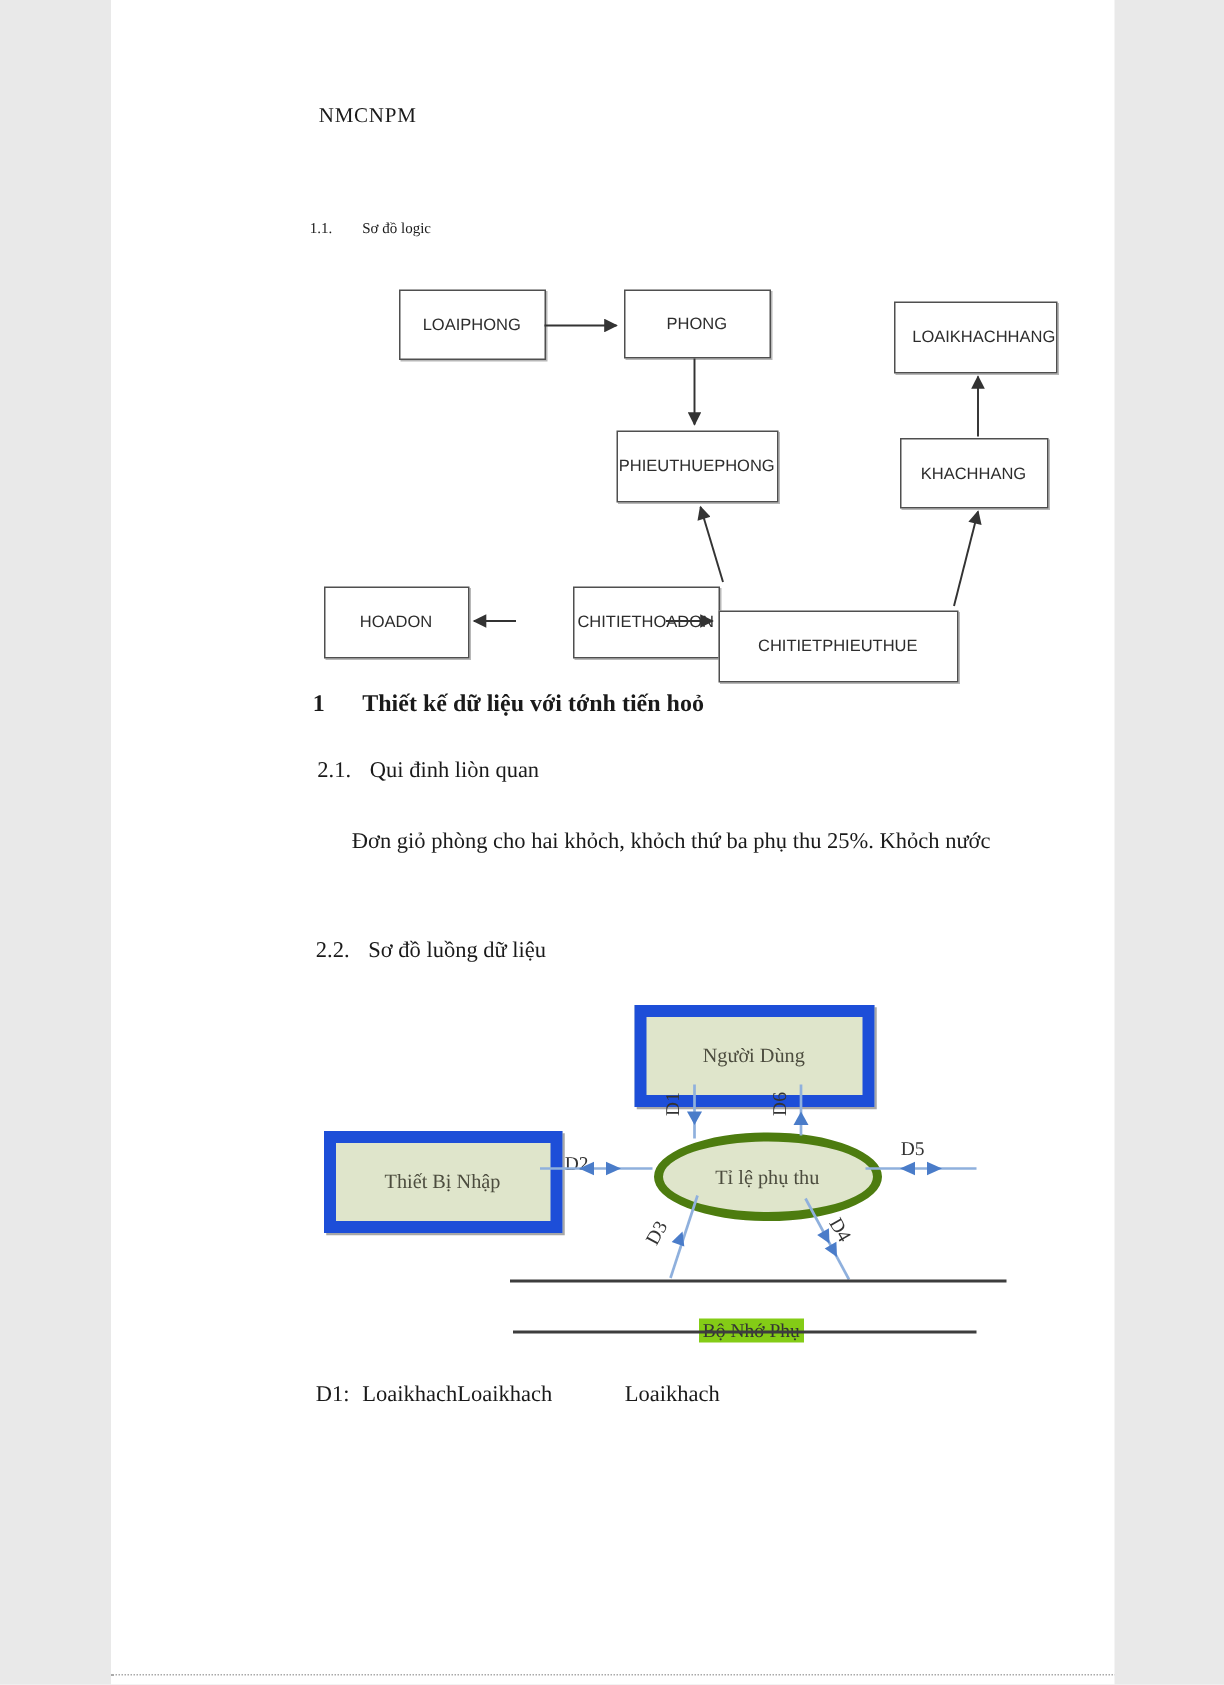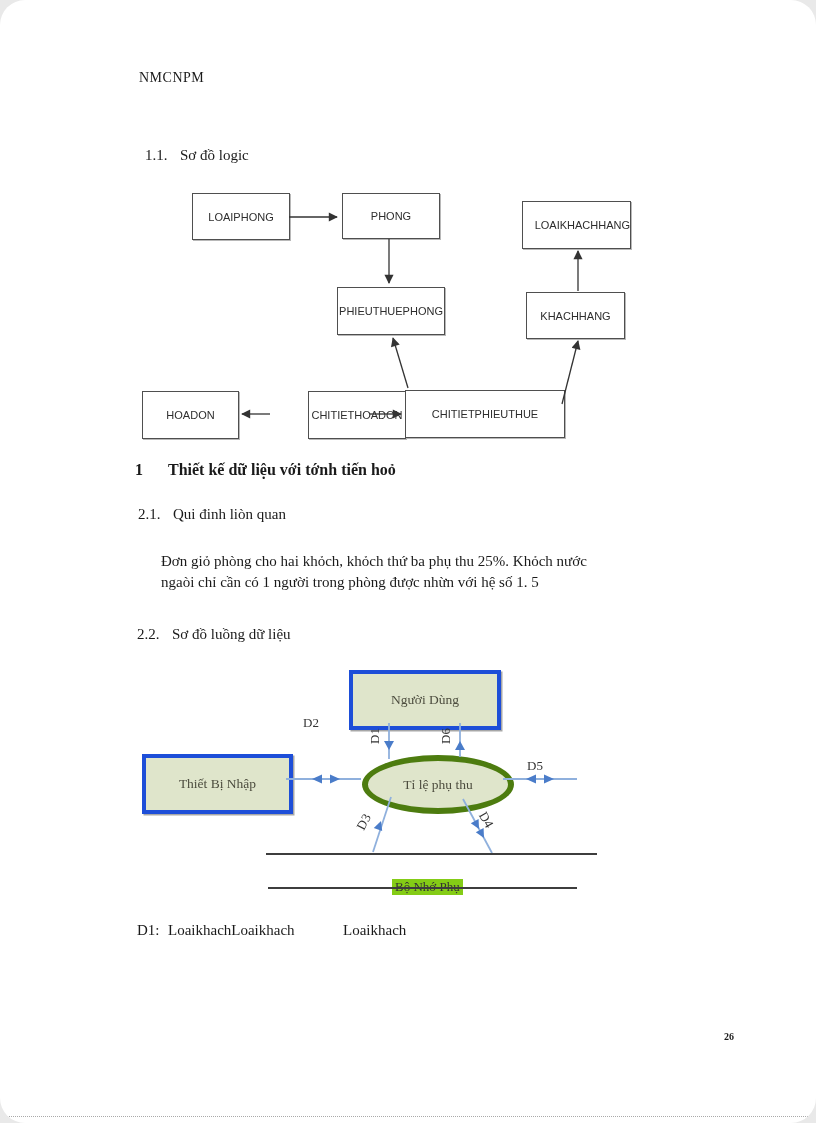--- a/index.html
+++ b/index.html
@@ -1,25 +1,24 @@
 <!DOCTYPE html>
 <html><head>
 <meta charset="utf-8">
 <style>
   html,body{margin:0;padding:0;background:#e9e9e9;}
   #page{
-    position:relative; width:816px; height:1123px; background:#ffffff;
+    position:relative; width:669px; height:1123px; background:#ffffff;
     font-family:"Liberation Serif", serif; color:#1a1a1a; overflow:hidden;
     margin:0 auto;
-    border-radius:25px;
   }
   .abs{position:absolute;}
   
   .hdr{left:139px; top:70px; font-size:14px; letter-spacing:0.5px;}
-  .s11{left:133px; top:147px; font-size:15px;margin-left:12px;}
+  .s11{left:133px; top:147px; font-size:10px;}
   .h1{left:135px; top:461px; font-size:16px; font-weight:bold;}
   .h1 .num{display:inline-block; width:33px;}
   .s21{left:138px; top:506px; font-size:15px;}
   .s22{left:137px; top:626px; font-size:15px;}
   .secnum{display:inline-block; width:35px;}
   .para{left:161px; top:551px; width:520px; font-size:15px; line-height:21px;}
   .legend{left:137px; top:922px; font-size:15px;}
   .legend-row{position:relative; height:21px; width:400px;text-align:right;}
   .lg-label{position:absolute; left:0;}
   .lg-c1{position:absolute; left:31px;}
@@ -34,41 +33,41 @@
     display:flex; align-items:center; justify-content:center;
     font-family:"Liberation Sans", sans-serif; font-size:11px; color:#2d2d2d;
   }
   .b-loaiphong{left:192px; top:193px; width:96px; height:45px;}
   .b-phong{left:342px; top:193px; width:96px; height:44px;}
   .b-loaikhachhang{left:522px; top:201px; width:107px; height:46px;justify-content:flex-end;}
   .b-phieuthuephong{left:337px; top:287px; width:106px; height:46px;}
   .b-khachhang{left:526px; top:292px; width:97px; height:45px;}
   .b-hoadon{left:142px; top:391px; width:95px; height:46px;align-items:center;}
   .b-chitiethoadon{left:272px; top:391px; width:96px; height:46px;margin-left:36px;}
-  .b-chitietphieuthue{left:405px; top:390px; width:158px; height:46px;text-align:right;}
+  .b-chitietphieuthue{left:405px; top:407px; width:158px; height:46px;text-align:right;}
   
   .dbox{
-    position:absolute; background:#dfe5cb; border:4px solid #1d4ed8;
+    position:absolute; background:#dfe5cb; border:8px solid #1d4ed8;
     box-shadow:1.5px 1.5px 0 rgba(60,60,60,0.45);
     display:flex; align-items:center; justify-content:center;
     font-size:13.5px; color:#4c4c3e;
   }
   .d-user{left:349px; top:670px; width:144px; height:52px;}
   .d-input{left:142px; top:754px; width:143px; height:52px;}
   .d-output{left:578px; top:755px; width:145px; height:50px;}
   .d-process{
     position:absolute; left:362px; top:755px; width:140px; height:47px;
     background:#dfe5cb; border:6px solid #4d7c0f; border-radius:50%;
     display:flex; align-items:center; justify-content:center;
     font-size:13.5px; color:#4c4c3e;
   }
   .flow-label{position:absolute; font-size:13px; color:#333333;}
   .fl-d1{left:367px; top:728px; transform:rotate(-90deg); transform-origin:center;}
   .fl-d6{left:438px; top:728px; transform:rotate(-90deg); transform-origin:center;}
-  .fl-d2{left:303px; top:715px;}
+  .fl-d2{left:303px; top:768px;}
   .fl-d5{left:527px; top:758px;}
   .fl-d3{left:356px; top:814px; transform:rotate(-62deg); transform-origin:center;}
   .fl-d4{left:478px; top:812px; transform:rotate(60deg); transform-origin:center;}
   .storage-label{
     left:392px; top:879px; background:#84cc16; padding:0 3px;
     font-size:13px; color:#333333;
   }
   svg.overlay{position:absolute; left:0; top:0; pointer-events:none;}
 </style>
 </head>
@@ -110,21 +109,20 @@
   <div class="abs h1">
     <span class="num">1</span><span>Thiết kế dữ liệu với tớnh tiến hoỏ</span>
   </div>
 
   <div class="abs s21">
     <span class="secnum">2.1.</span><span>Qui đinh liòn quan</span>
   </div>
 
   <div class="abs para">
     <div>Đơn giỏ phòng cho hai khỏch, khỏch thứ ba phụ thu 25%. Khỏch nước</div>
-    <div>ngaòi chỉ cần có 1 người trong phòng được nhừn với hệ số 1. 5</div>
   </div>
 
   <div class="abs s22">
     <span class="secnum">2.2.</span><span>Sơ đồ luồng dữ liệu</span>
   </div>
 
   <div class="dbox d-user">
       <span>Người Dùng</span>
     </div>
   <div class="dbox d-input">

